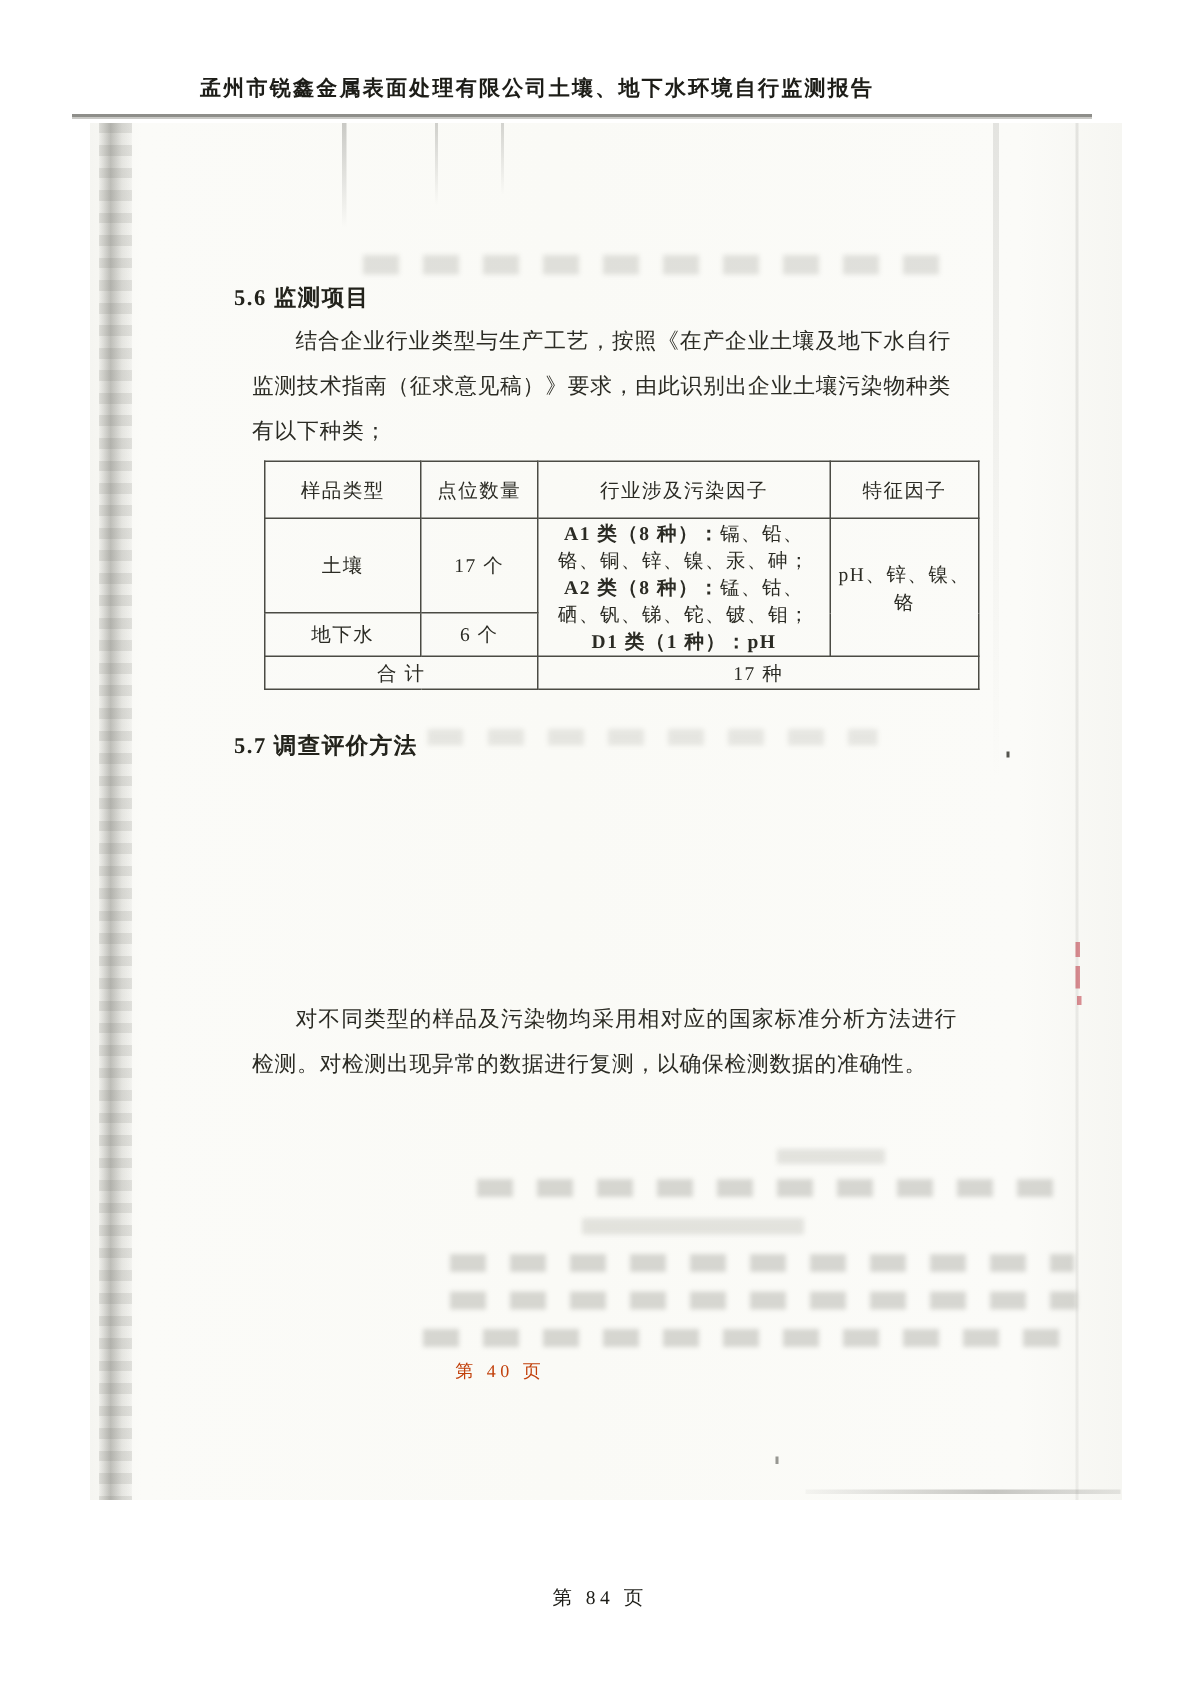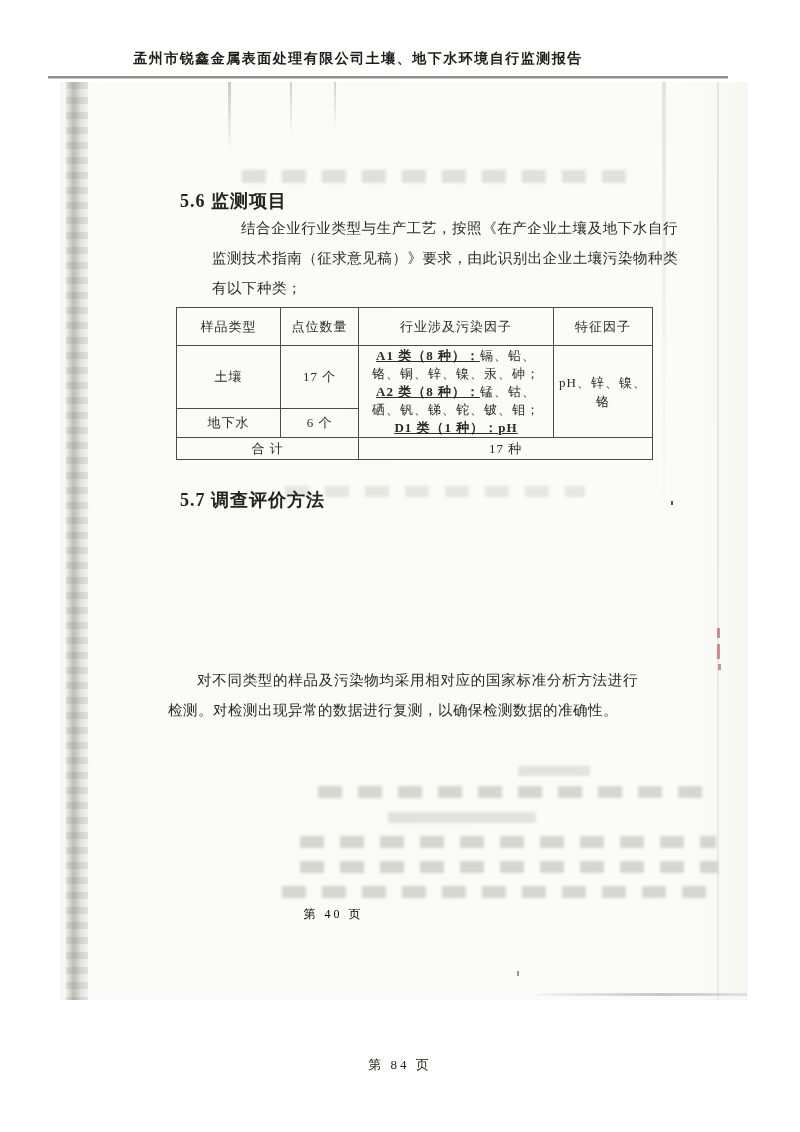--- a/index.html
+++ b/index.html
@@ -33,46 +33,46 @@
     background:repeating-linear-gradient(90deg,rgba(118,118,108,.50) 0 24px,rgba(118,118,108,0) 24px 40px);}
   .bleed.solid{background:rgba(125,125,115,.35);}
   .speck{position:absolute;background:#55554e;}
   .red-mark{position:absolute;background:rgba(195,70,80,.60);width:3px;}
   .bottom-smudge{
     position:absolute;left:477px;top:911px;width:210px;height:3px;
     background:linear-gradient(90deg,rgba(110,110,104,.05),rgba(110,110,104,.38) 60%,rgba(110,110,104,.15));
   }
   
   .sec-heading{
-    position:absolute;left:180px;font-size:18px;font-weight:bold;color:#23231c;
+    position:absolute;left:156px;font-size:15px;font-weight:bold;color:#23231c;
     letter-spacing:1px;
   }
   .body-para{
     position:absolute;left:168px;width:466px;font-size:14.5px;letter-spacing:.5px;
     line-height:30px;text-align:justify;word-break:break-all;text-indent:2em;color:#2b2b24;
   }
   
   .tbl-wrap{position:absolute;left:176px;top:307px;}
   table.monitor{border-collapse:collapse;table-layout:fixed;width:476px;
     font-size:13px;color:#2b2b24;}
   table.monitor td,table.monitor th{
     border:1px solid #4b4b44;padding:0 4px;text-align:center;vertical-align:middle;
     font-weight:normal;letter-spacing:1px;
   }
   tr.hrow{height:38px;}
   tr.r1{height:63px;}
   tr.r2{height:29px;}
   tr.rt{height:22px;}
   td.factors{text-align:left;padding:2px 6px;letter-spacing:0;line-height:18px;vertical-align:middle;}
-  td.factors .b,.b{font-weight:bold;text-decoration:underline;}
+  td.factors .b,.b{font-weight:bold;}
   td.charfac{font-weight:bold;letter-spacing:1px;line-height:19px;margin-left:21px;}
   
   .scan-pageno{
     position:absolute;left:0;top:906px;width:667px;text-align:center;
-    font-size:12px;color:#000000;letter-spacing:3px;filter:blur(.3px);
+    font-size:12px;color:#c2410c;letter-spacing:3px;filter:blur(.3px);
   }
   .pageno{
     position:absolute;left:0;top:1056px;width:800px;text-align:center;
     font-size:13px;color:#1c1c17;letter-spacing:3px;
   }
 </style>
 </head>
 <body>
 
 <div class="page">
@@ -100,21 +100,21 @@
 
     <div class="speck" style="left:611px;top:419px;width:2px;height:4px;"></div>
     <div class="speck" style="left:457px;top:889px;width:2px;height:5px;opacity:.6;"></div>
     <div class="red-mark" style="left:657px;top:546px;height:10px;"></div>
     <div class="red-mark" style="left:657px;top:562px;height:15px;"></div>
     <div class="red-mark" style="left:658px;top:582px;height:6px;"></div>
     <div class="bottom-smudge"></div>
   </div>
 
   <div class="sec-heading" style="top:189px;">5.6 监测项目</div>
-  <div class="body-para" style="top:213px;margin-left:44px;">结合企业行业类型与生产工艺，按照《在产企业土壤及地下水自行监测技术指南（征求意见稿）》要求，由此识别出企业土壤污染物种类有以下种类；</div>
+  <div class="body-para" style="top:213px;">结合企业行业类型与生产工艺，按照《在产企业土壤及地下水自行监测技术指南（征求意见稿）》要求，由此识别出企业土壤污染物种类有以下种类；</div>
 
   <div class="tbl-wrap">
     <table class="monitor">
       <colgroup>
         <col style="width:104px">
           <col style="width:78px">
           <col style="width:195px">
           <col style="width:99px">
       </colgroup>
       <tbody>

